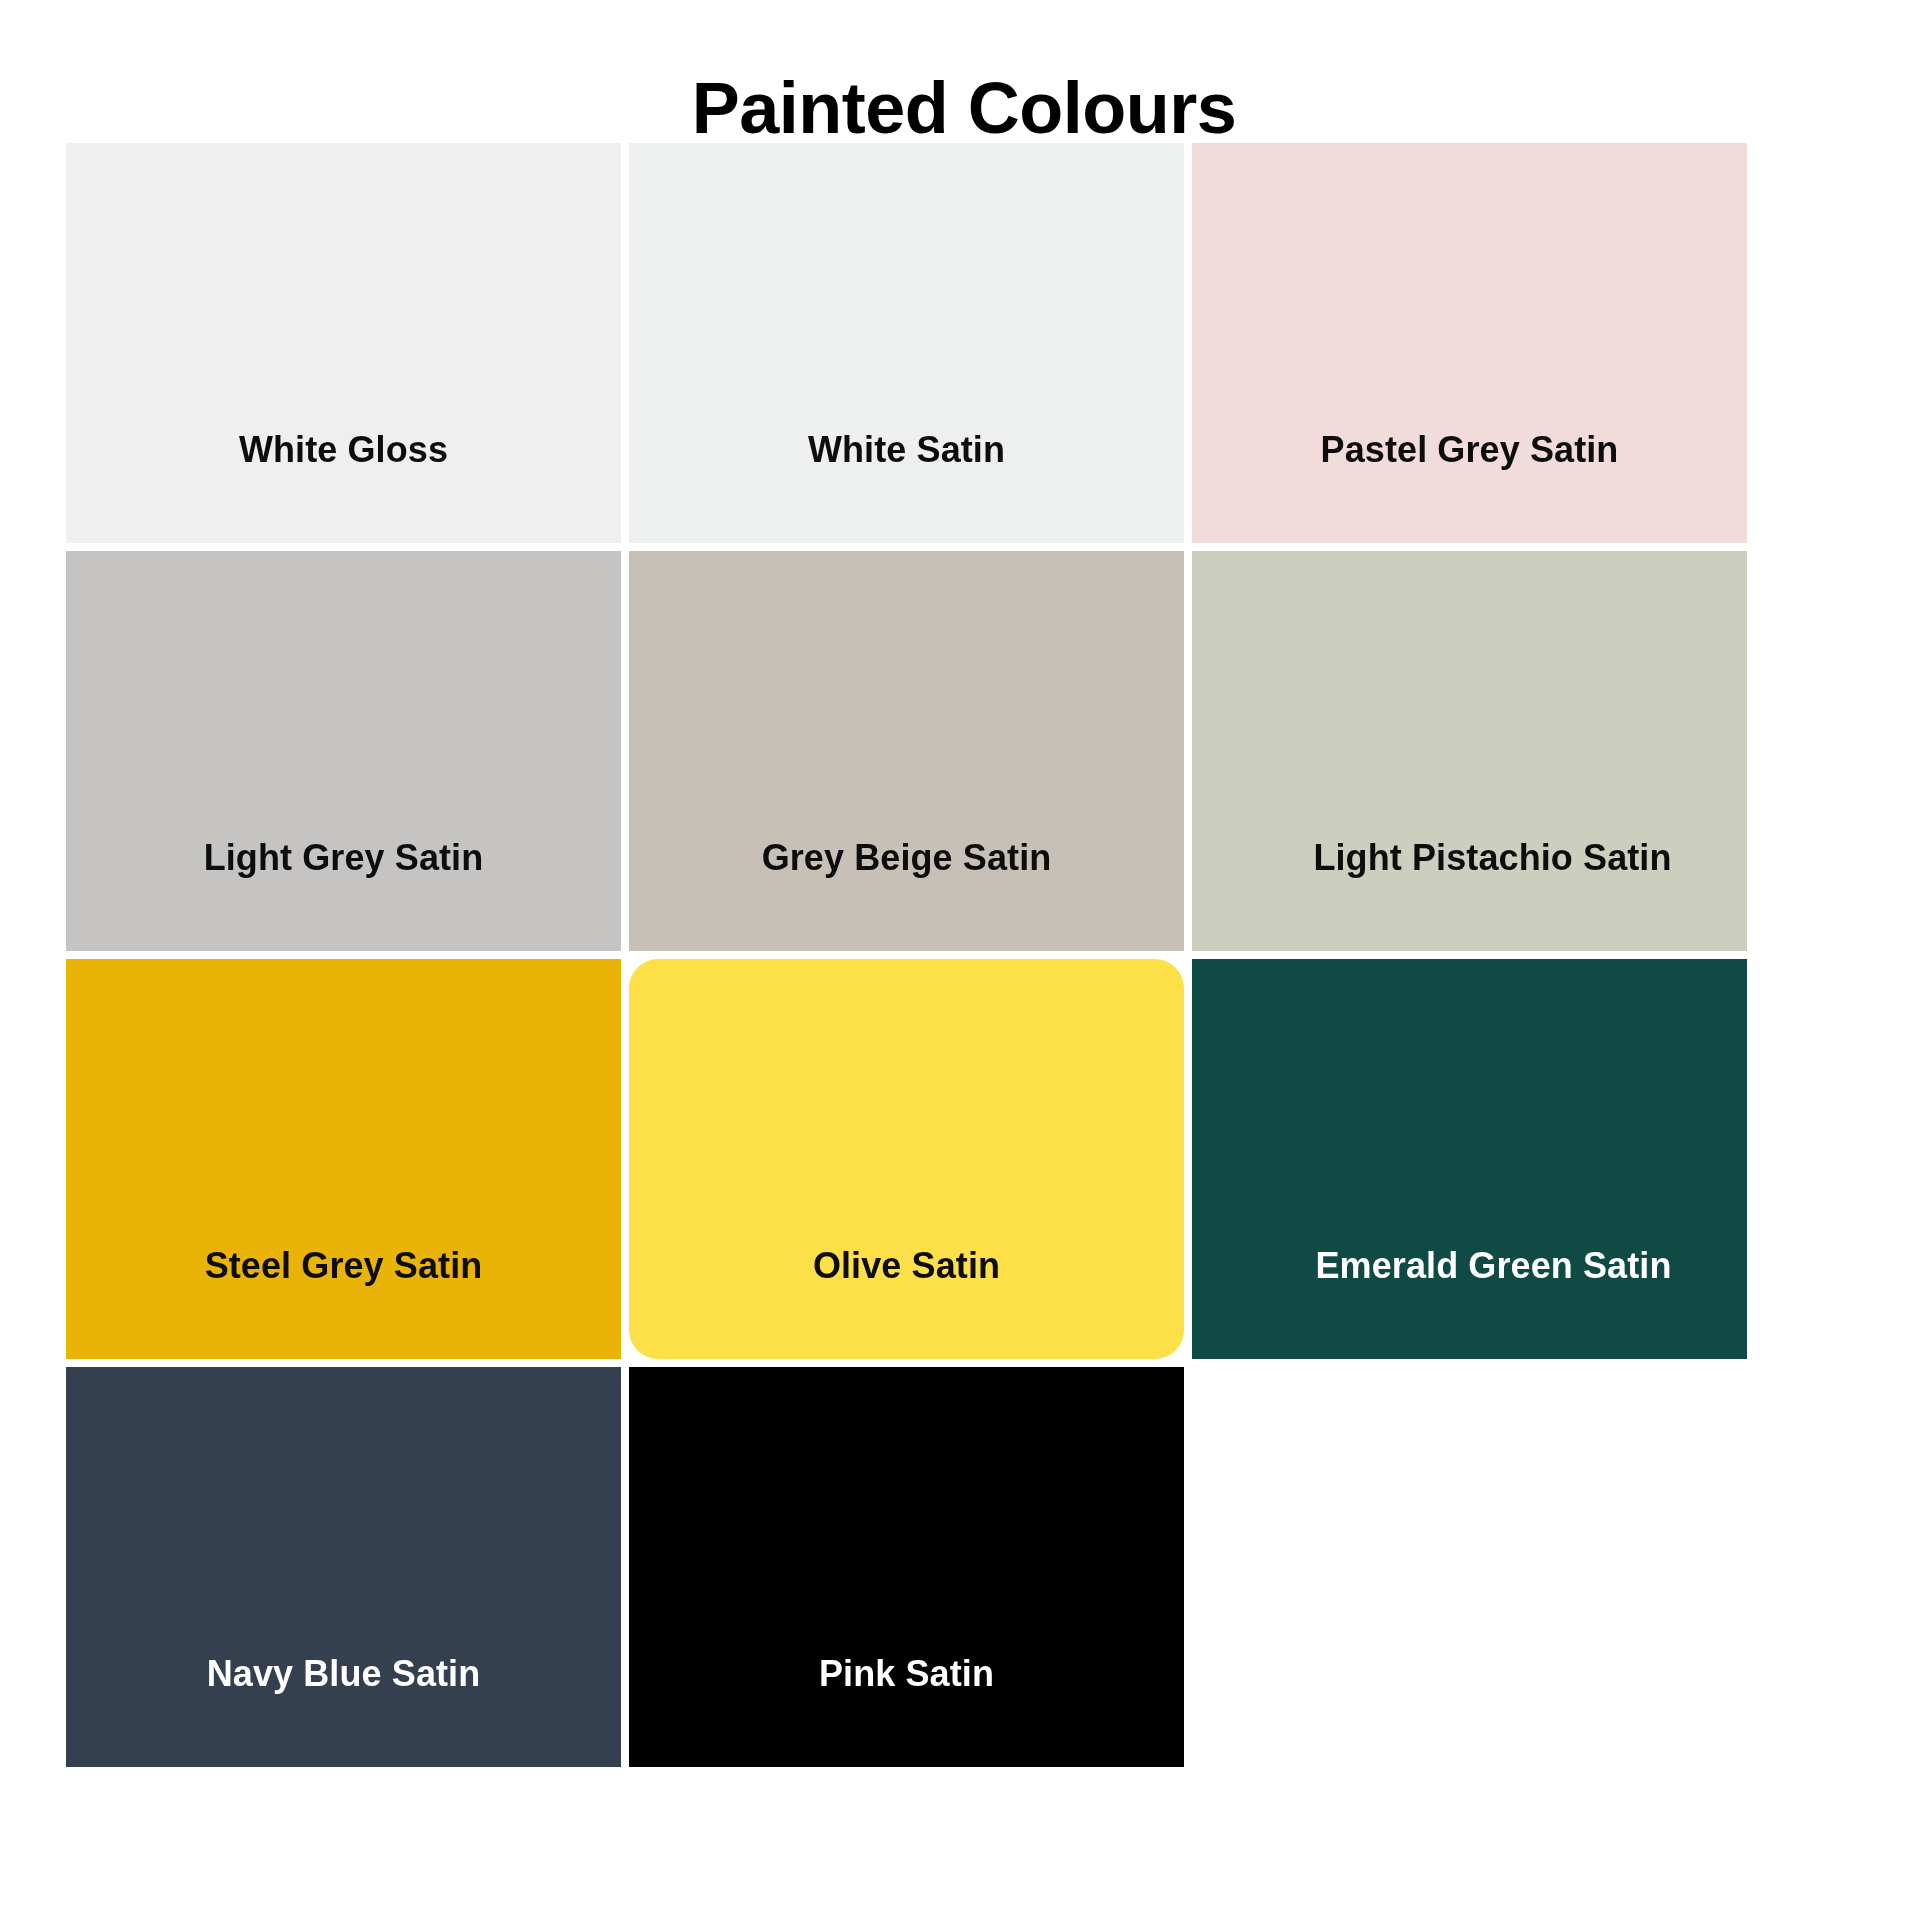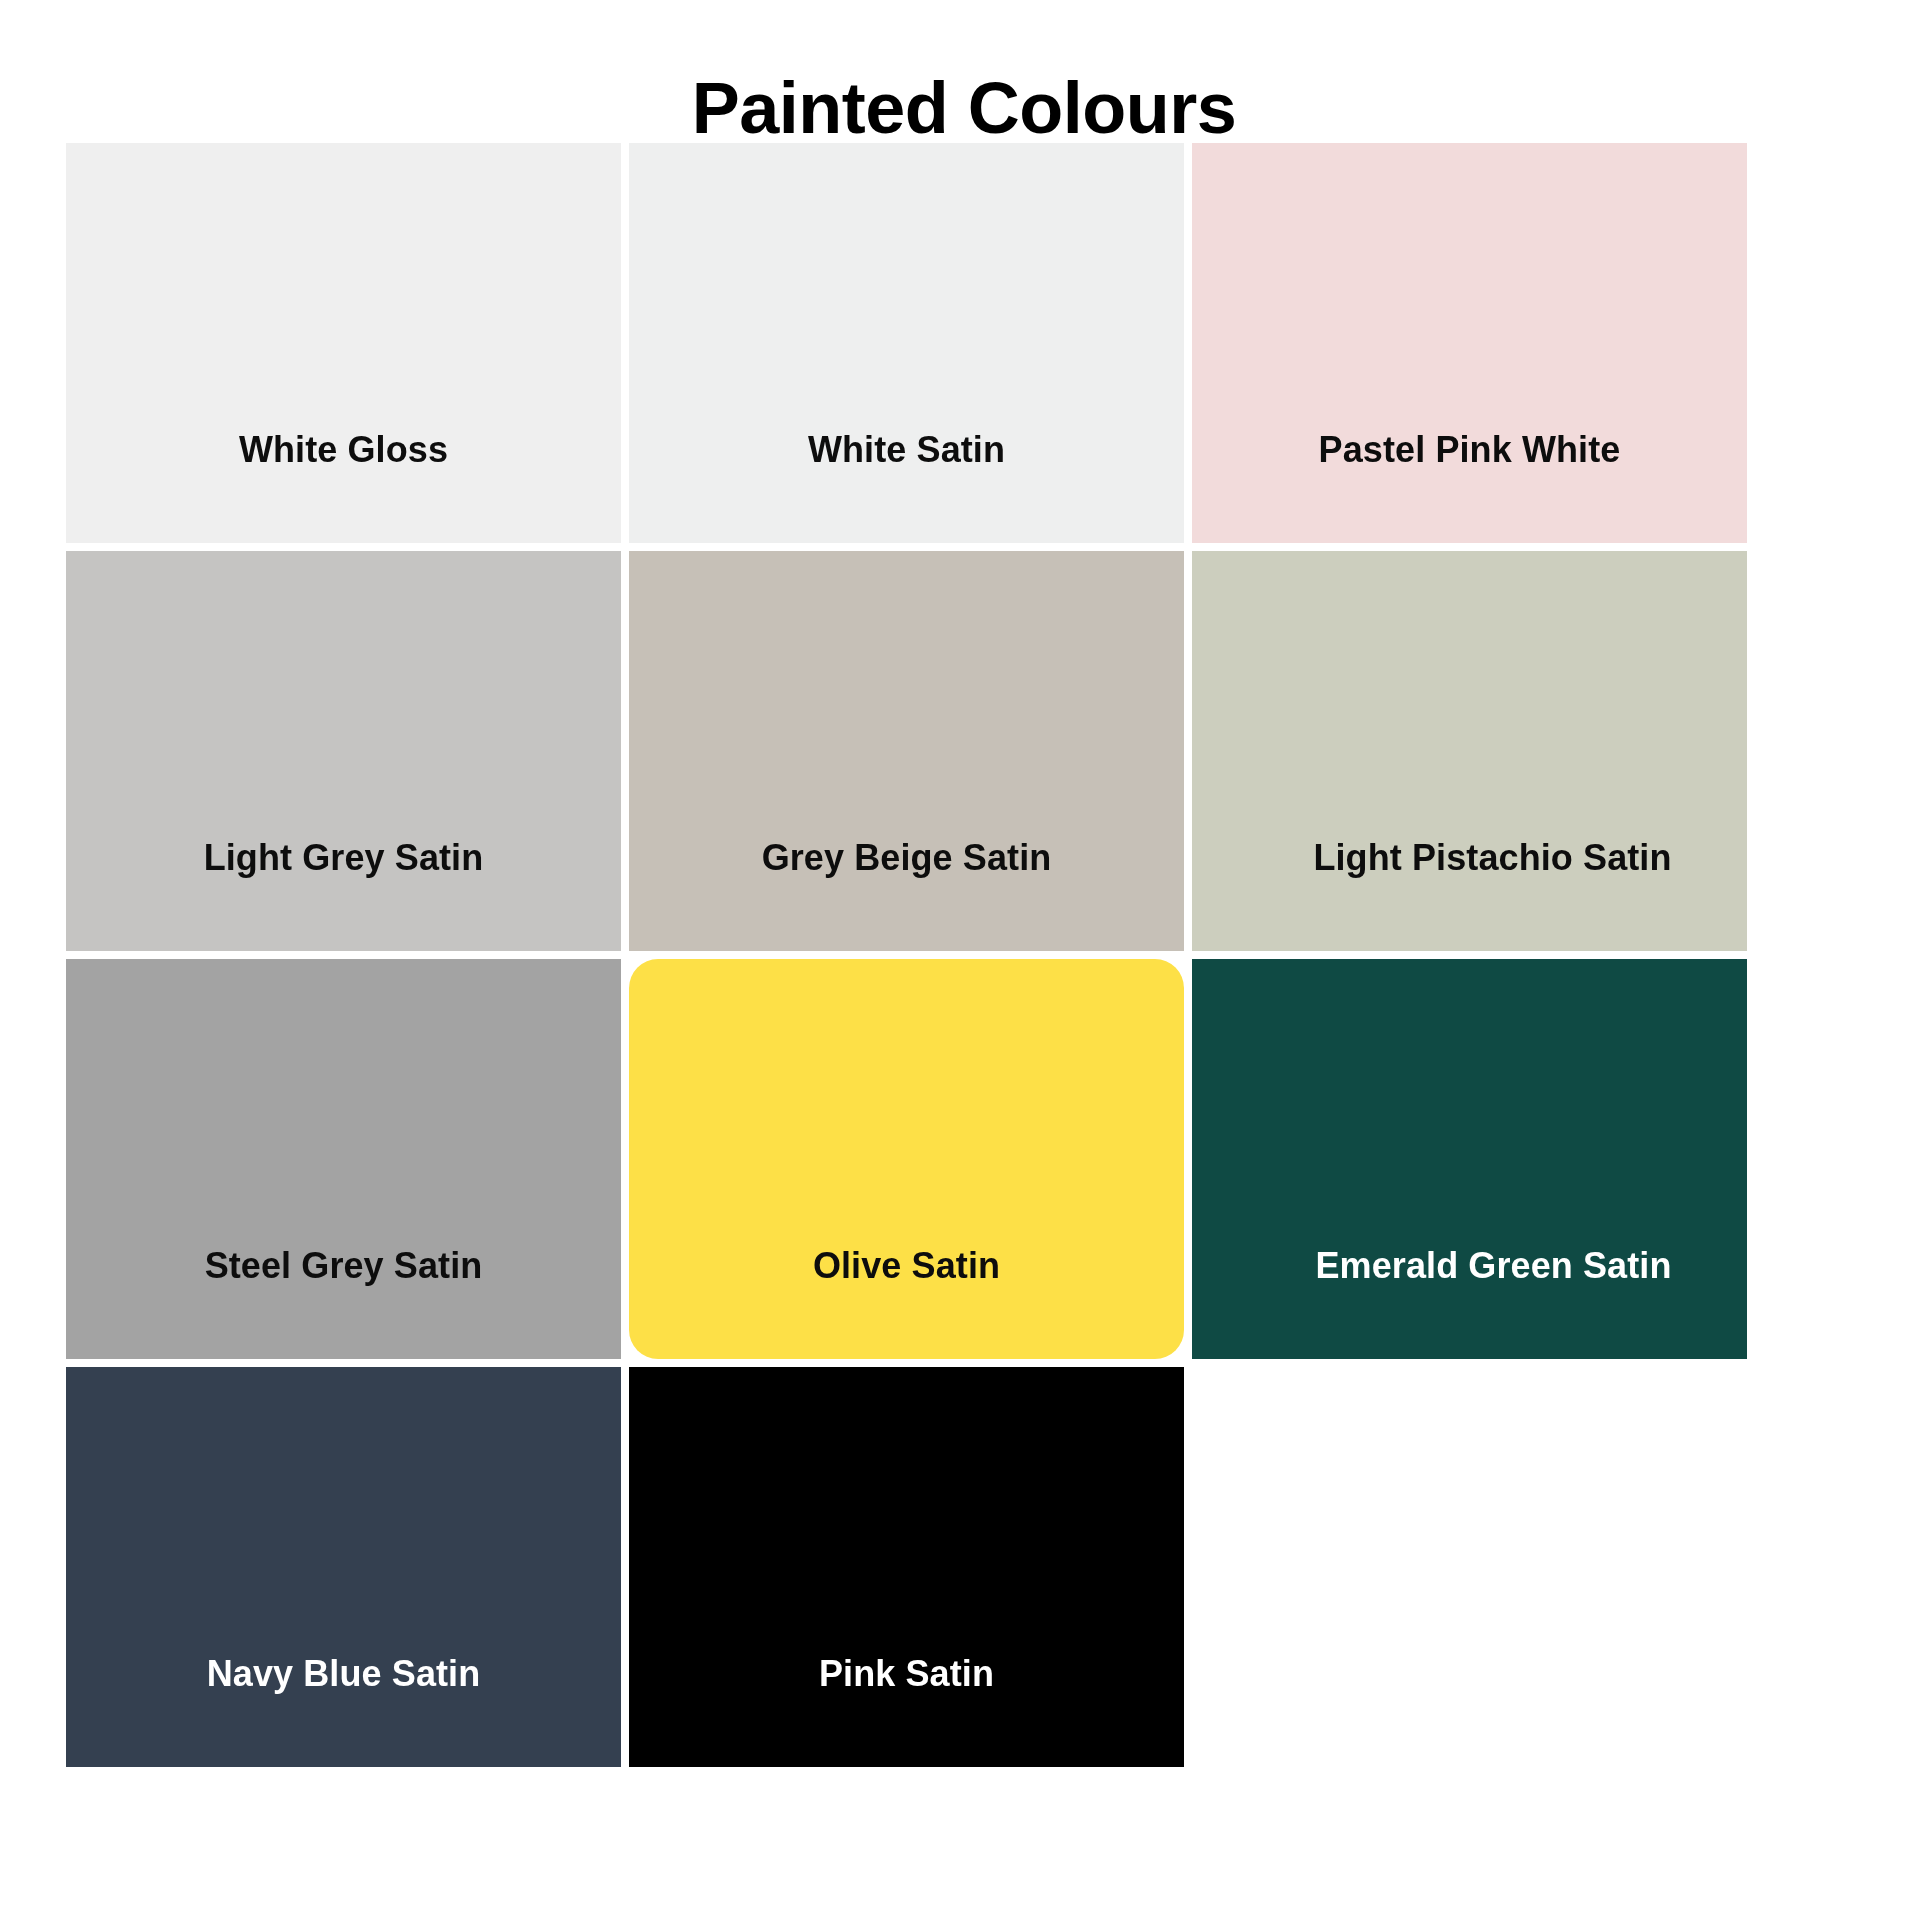--- a/index.html
+++ b/index.html
@@ -78,37 +78,37 @@
 
     <div class="swatch light" style="background-color: rgb(239, 239, 239);">
       <span class="swatch-label">White Gloss</span>
     </div>
 
     <div class="swatch light" style="background-color: rgb(238, 239, 239);">
       <span class="swatch-label">White Satin</span>
     </div>
 
     <div class="swatch light" style="background-color: rgb(242, 219, 219);">
-      <span class="swatch-label">Pastel Pink White</span>
+      <span class="swatch-label">Pastel Grey Satin</span>
     </div>
 
     <div class="swatch light" style="background-color: rgb(197, 196, 194);">
       <span class="swatch-label">Light Grey Satin</span>
     </div>
 
     <div class="swatch light" style="background-color: rgb(198, 192, 183);">
       <span class="swatch-label">Grey Beige Satin</span>
     </div>
 
     <div class="swatch light" style="background-color: rgb(204, 206, 190); padding-left: 46px;">
       <span class="swatch-label">Light Pistachio Satin</span>
     </div>
 
 
-    <div class="swatch light" style="background-color: #a3a3a3;">
+    <div class="swatch light" style="background-color: #eab308;">
       <span class="swatch-label">Steel Grey Satin</span>
     </div>
 
     <div class="swatch light" style="background-color: #fde047; border-radius: 29px;">
       <span class="swatch-label">Olive Satin</span>
     </div>
 
     <div class="swatch dark" style="background-color: rgb(15, 74, 68); padding-left: 48px;">
       <span class="swatch-label">Emerald Green Satin</span>
     </div>

